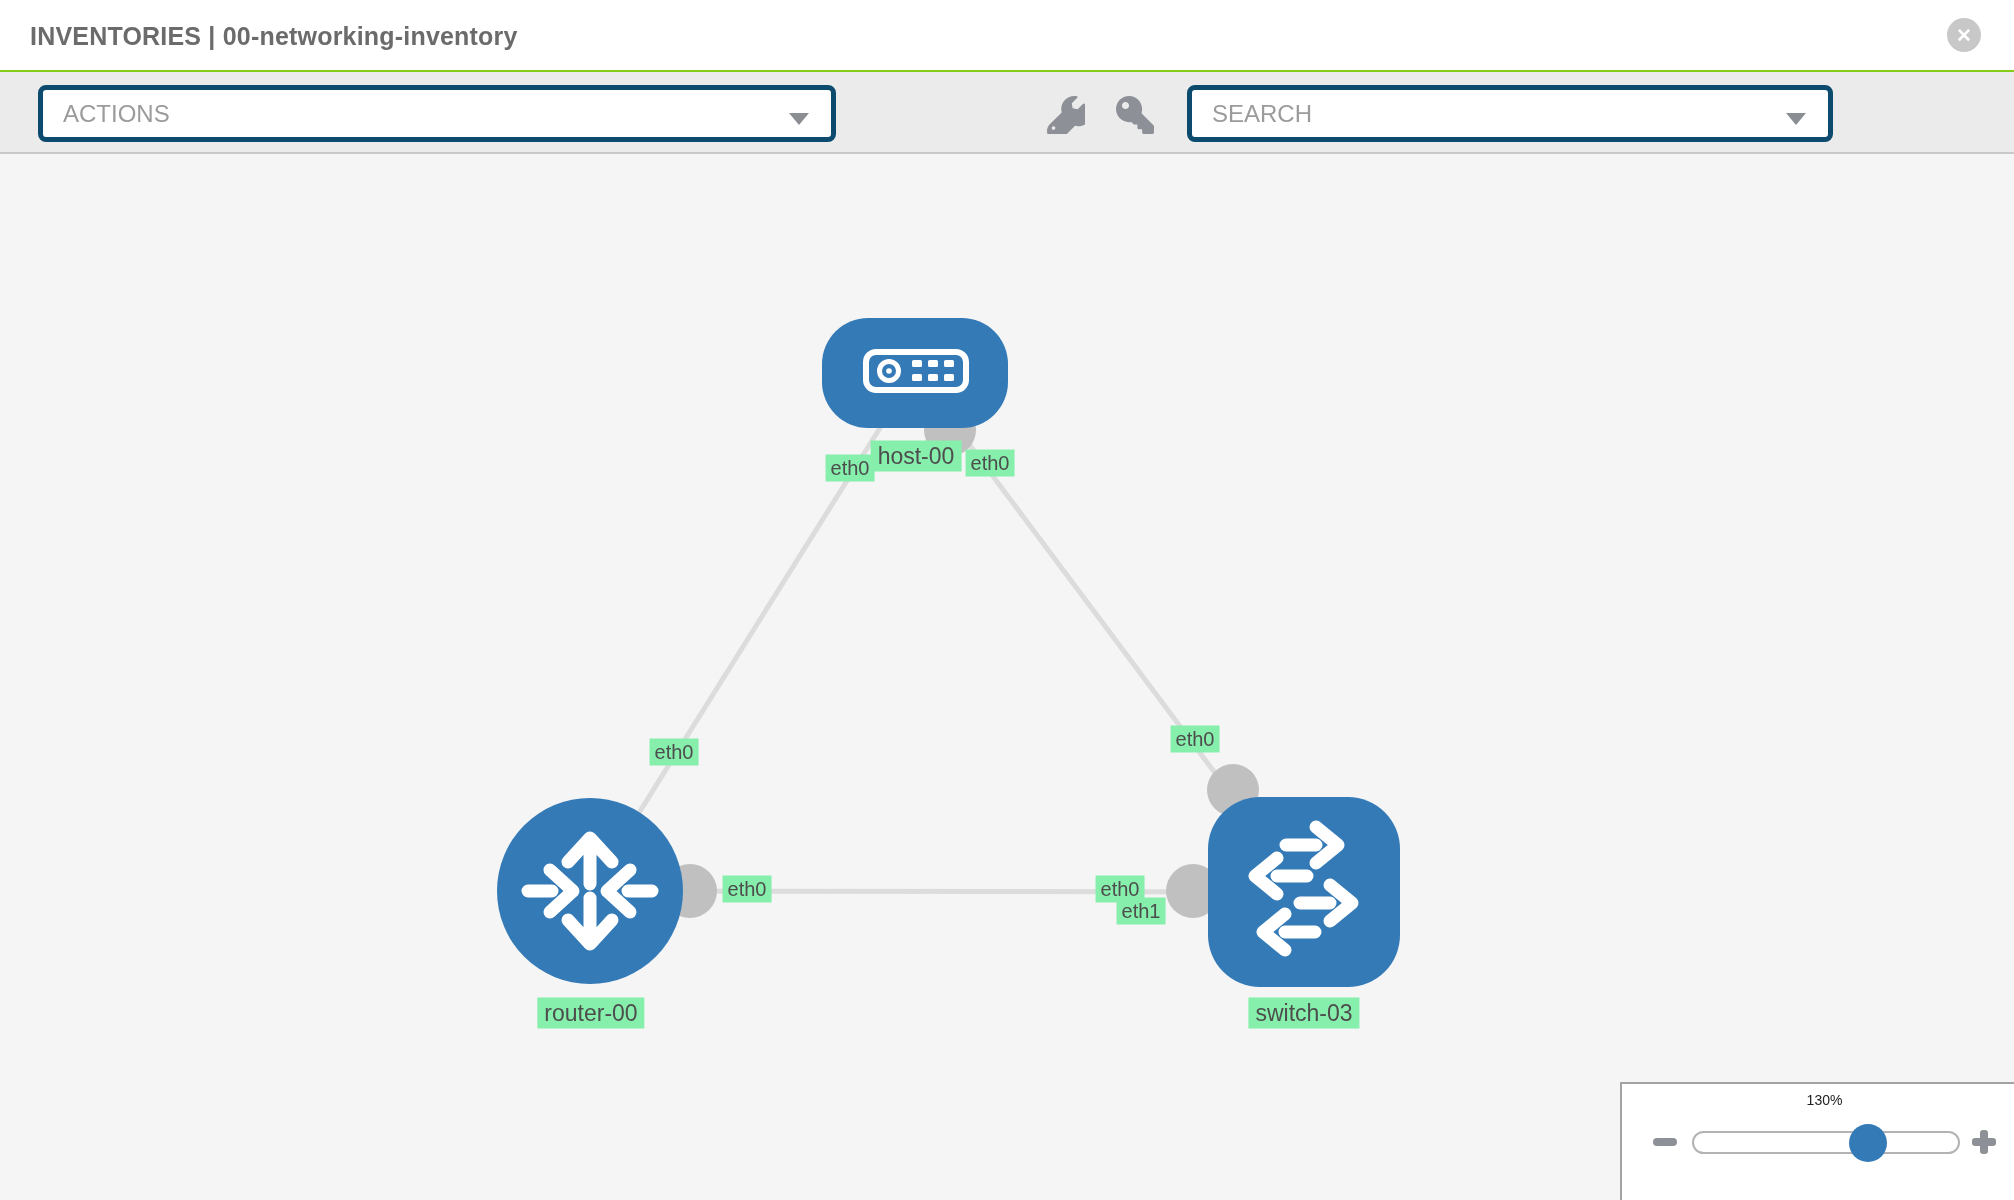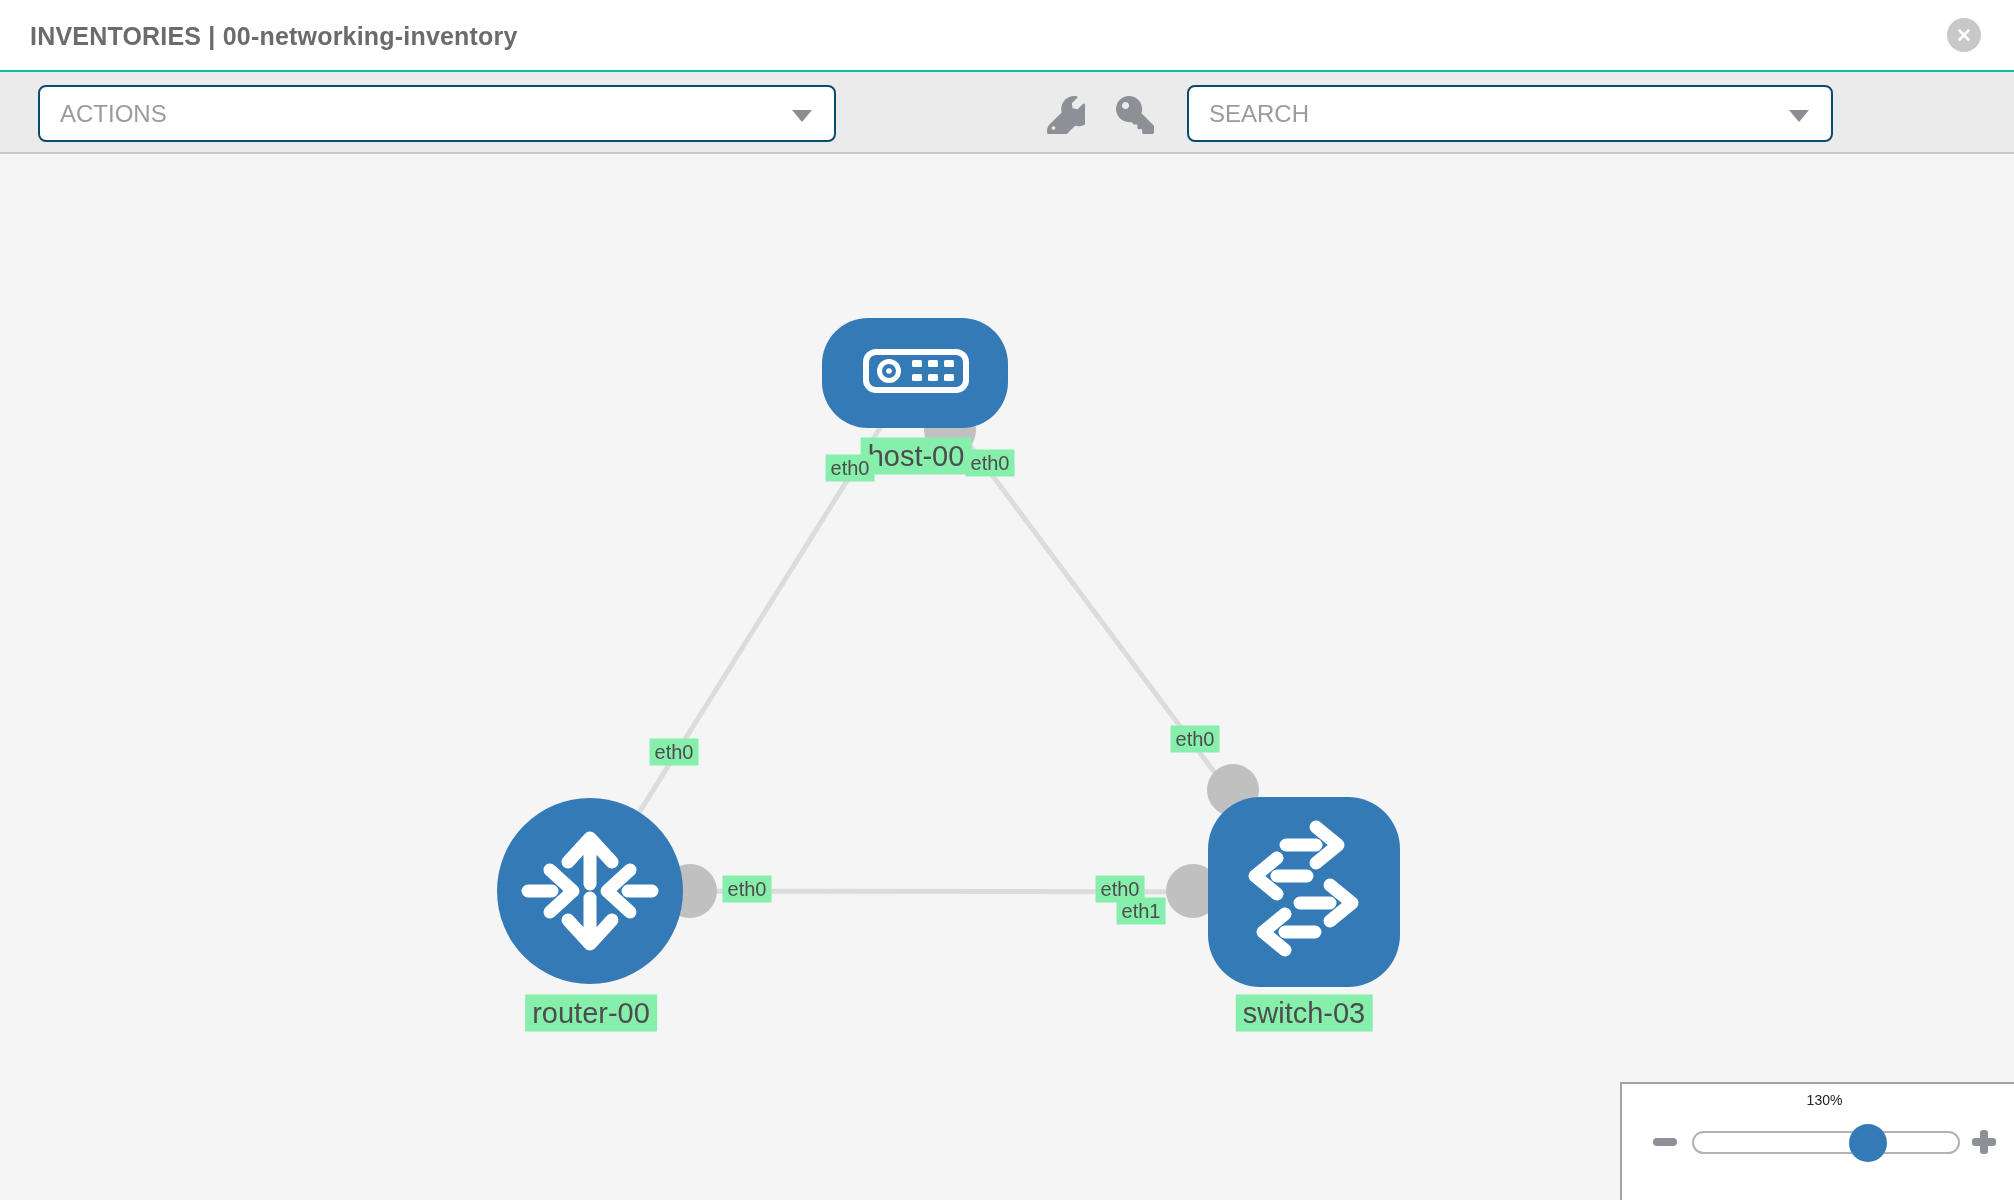--- a/index.html
+++ b/index.html
@@ -1,53 +1,53 @@
 <!DOCTYPE html>
 <html><head>
 <meta charset="utf-8">
 <style>
   * { margin:0; padding:0; box-sizing:border-box; }
   html,body { width:2014px; height:1200px; overflow:hidden;
     font-family:"Liberation Sans", sans-serif; background:#f5f5f6; }
 
   
   .header { position:absolute; left:0; top:0; width:2014px; height:72px;
-    background:#ffffff; border-bottom:2px solid #14b8a6; }
+    background:#ffffff; border-bottom:2px solid #84cc16; }
   .header-title { position:absolute; left:30px; top:22px;
     font-size:25px; font-weight:bold; color:#6b6b6b; letter-spacing:0.2px; }
   .close-btn { position:absolute; left:1947px; top:18px; width:34px; height:34px;
     border-radius:50%; background:#c8c8c8; color:#ffffff; cursor:pointer;
     display:flex; align-items:center; justify-content:center;
     font-size:19px; font-weight:bold; }
 
   
   .toolbar { position:absolute; left:0; top:72px; width:2014px; height:82px;
     background:#ebebeb; border-bottom:2px solid #c9c9c9; }
   .select-box { position:absolute; top:13px; height:57px; background:#ffffff;
-    border:2px solid #0c4a6e; border-radius:8px; cursor:pointer;
+    border:5px solid #0c4a6e; border-radius:8px; cursor:pointer;
     display:flex; align-items:center; }
   .select-box .ph { margin-left:20px; font-size:24px; color:#9b9b9b; }
   .select-caret { position:absolute; right:22px; top:23px; width:0; height:0;
     border-left:10px solid transparent; border-right:10px solid transparent;
     border-top:12px solid #8a8d92; }
   .actions-box { left:38px; width:798px; }
   .search-box { left:1187px; width:646px; }
   .tool-icon { position:absolute; top:24px; width:38px; height:38px; cursor:pointer; }
   .wrench { left:1047px; }
   .key { left:1116px; }
 
   
   .canvas { position:absolute; left:0; top:156px; width:2014px; height:1044px;
     background:#f5f5f6; }
   .topo-svg { position:absolute; left:0; top:0; }
 
   
   .nl, .pl { position:absolute; background:#86efac; color:#4d4d4d;
     white-space:nowrap; transform:translate(-50%,-50%); text-align:center; }
-  .nl { font-size:29px; padding:2px 7px; z-index:5; }
+  .nl { font-size:23px; padding:2px 7px; z-index:5; }
   .pl { font-size:20px; padding:2px 5px; z-index:5; }
   .pl.under { z-index:4; }
 
   
   .zoom-panel { position:absolute; left:1620px; top:1082px; width:400px; height:124px;
     background:#ffffff; border:2px solid #a3a3a3; z-index:10; }
   .zoom-level { position:absolute; left:130px; top:8px; width:145px;
     font-size:14px; color:#222222; text-align:center; }
   .zoom-minus { position:absolute; left:31px; top:54px; width:24px; height:8px;
     border-radius:4px; background:#8d9096; cursor:pointer; }

